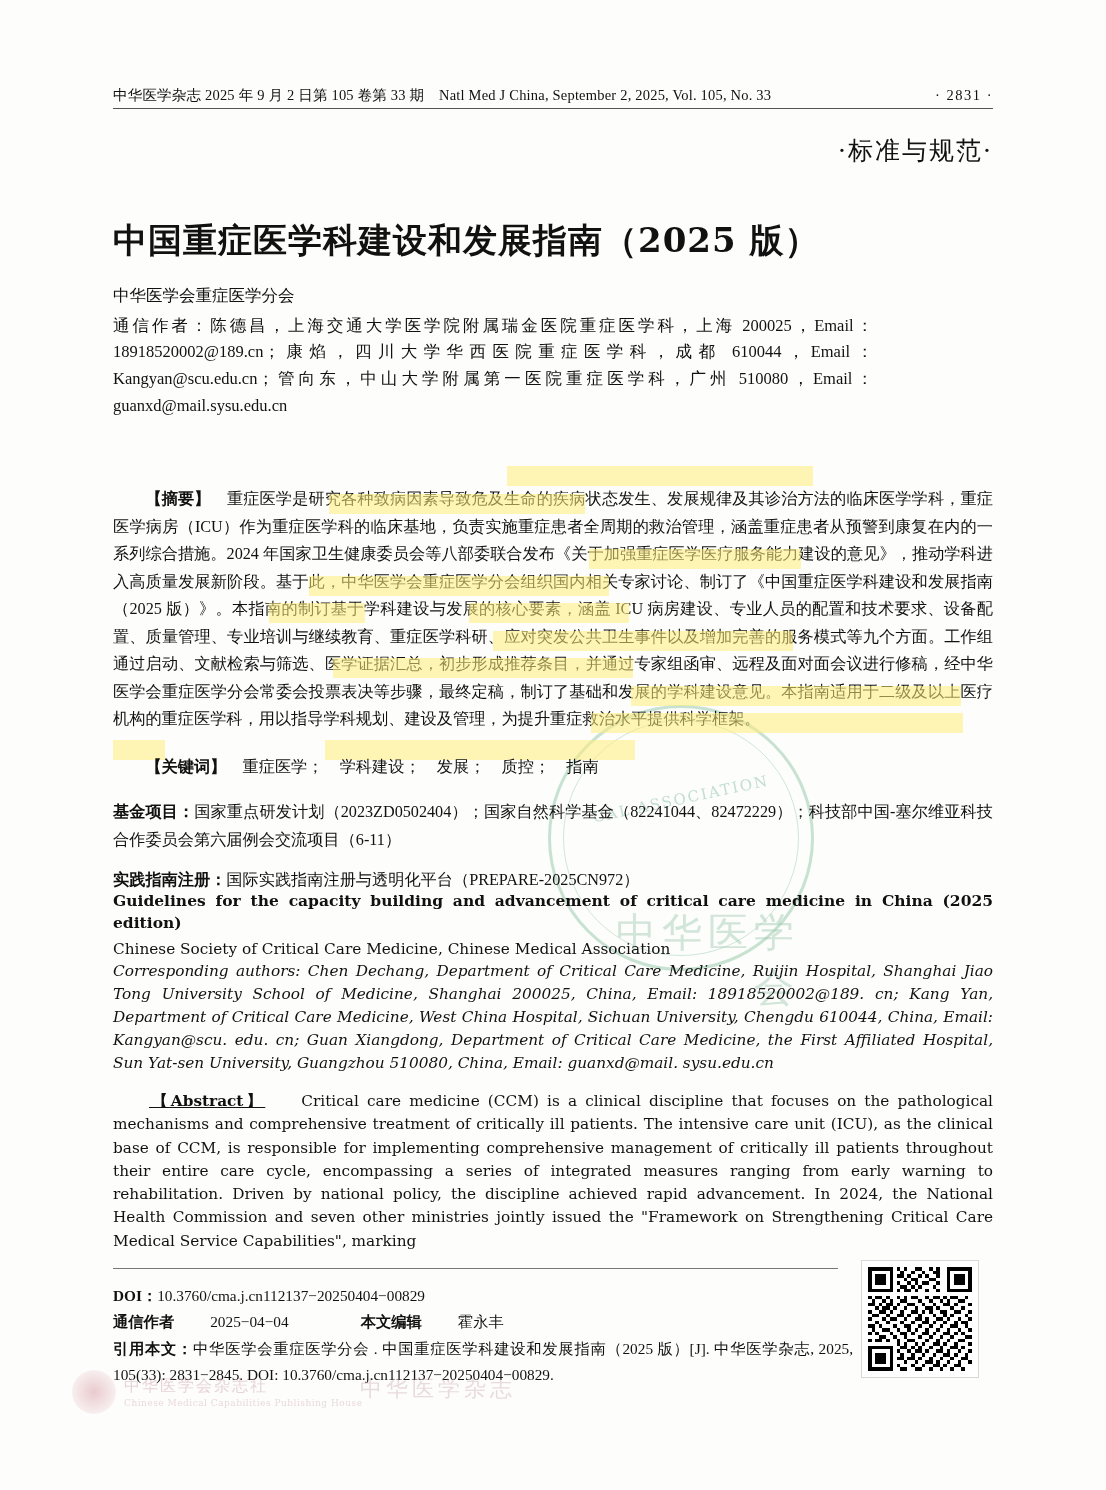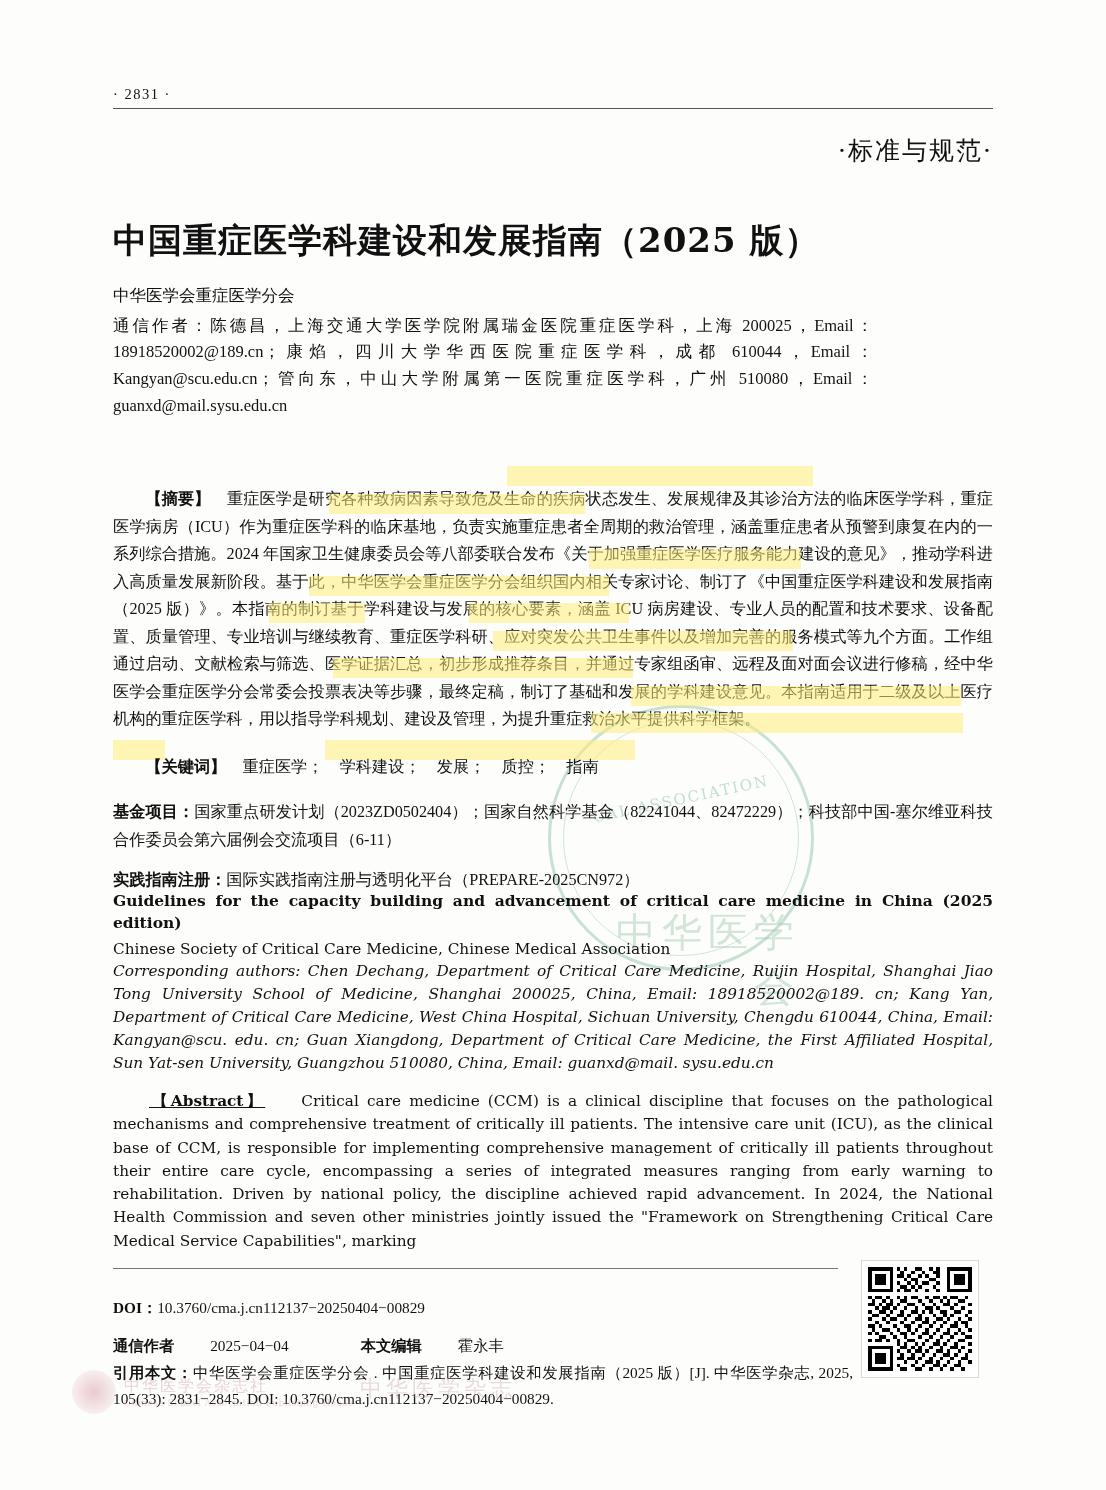--- a/index.html
+++ b/index.html
@@ -154,21 +154,21 @@
   }
   .footer {
     position: absolute;
     left: 0;
     top: 1283px;
     width: 740px;
     font-size: 15.3px;
     line-height: 1.72;
   }
   .footer .fl { font-weight: bold; }
-  .footer .row { white-space: nowrap; margin-top: 12px; }
+  .footer .row { white-space: nowrap; }
   .footer .cite { white-space: normal; text-align: justify; }
   .gap { display: inline-block; width: 36px; }
   
   .qr {
     position: absolute;
     left: 861px;
     top: 1260px;
     width: 118px;
     height: 118px;
     background: #fff;
@@ -267,20 +267,21 @@
 
 <div class="page">
 
   <div class="wm-circle"></div>
   <div class="wm-text">CAL  ASSOCIATION</div>
   <div class="wm-cn">中华医学会</div>
 
   <div class="content">
 
     <div class="runhead">
+      <span class="rh-left">中华医学杂志 2025 年 9 月 2 日第 105 卷第 33 期　Natl Med J China, September 2, 2025, Vol. 105, No. 33</span>
       <span class="rh-right">·  2831  ·</span>
     </div>
     <div class="rule"></div>
 
     <div class="kicker">·标准与规范·</div>
 
     <h1 class="title">中国重症医学科建设和发展指南（2025 版）</h1>
 
     <div class="authors">
       <div class="org">中华医学会重症医学分会</div>
@@ -568,17 +569,17 @@
           <rect x="20" y="28" width="1" height="1"></rect>
           <rect x="23" y="28" width="1" height="1"></rect>
           <rect x="26" y="28" width="1" height="1"></rect>
       </g>
     </svg>
   </div>
 
   <div class="wm-bottom">
     <div class="flower"></div>
     <div class="wtxt">中华医学会杂志社</div>
-    <div class="wsub">Chinese School Association Publishing House</div>
+    <div class="wsub">Chinese Medical Capabilities Publishing House</div>
     <div class="wside">中华医学杂志</div>
   </div>
 
 </div>
 
 </body></html>

